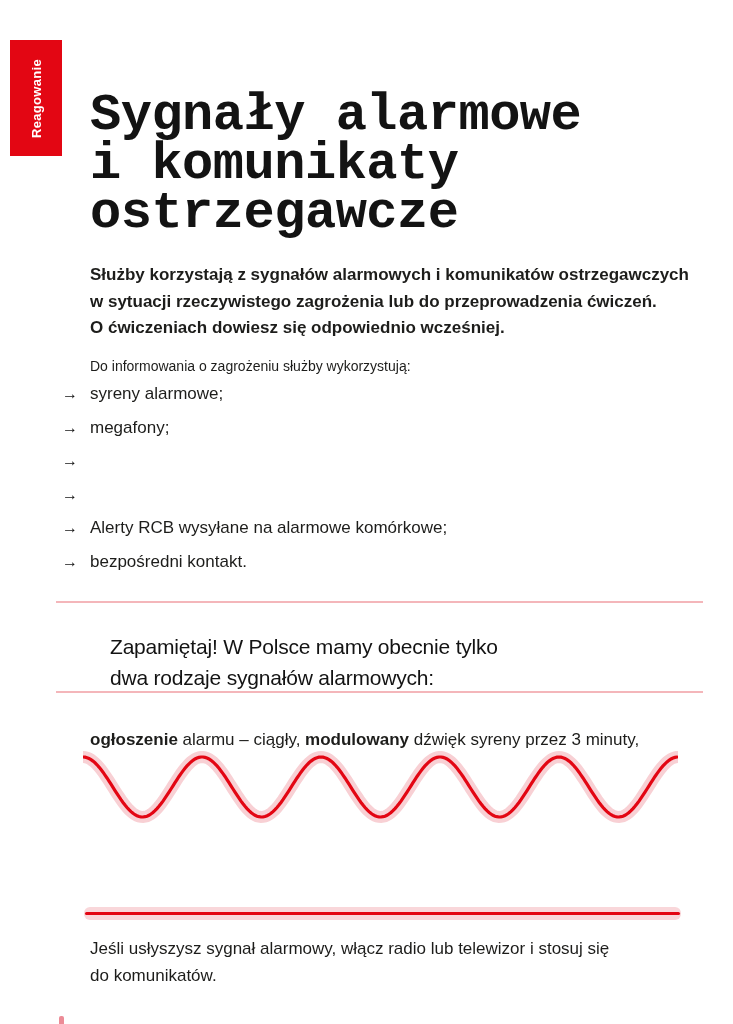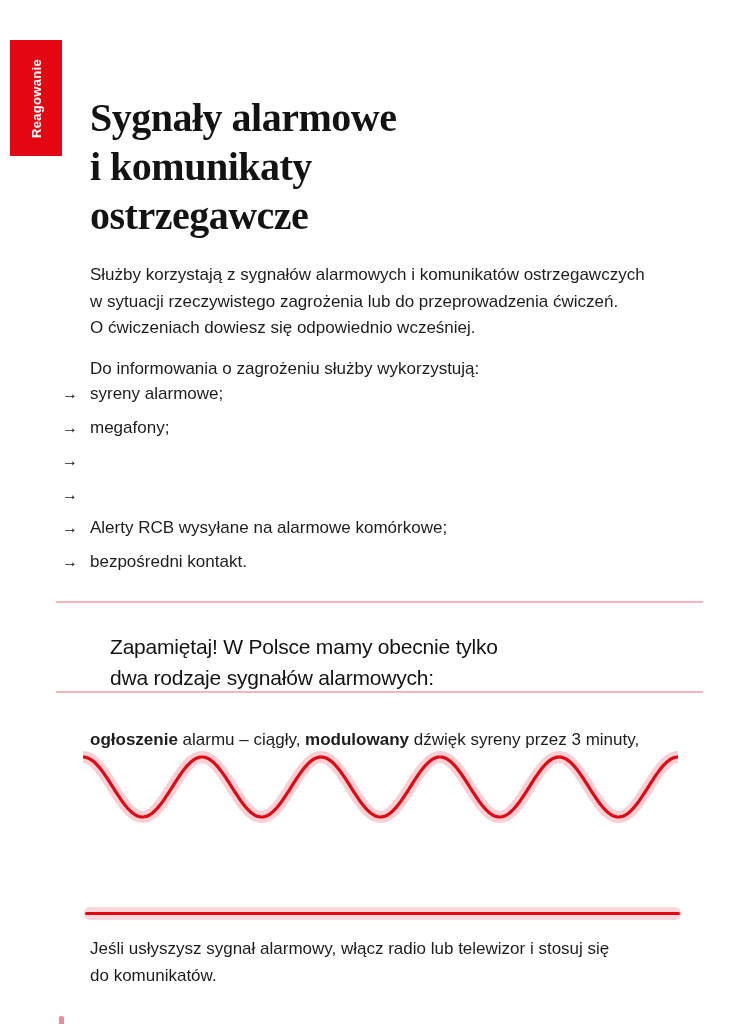--- a/index.html
+++ b/index.html
@@ -18,33 +18,33 @@
     background:#e30613;
     display:flex;align-items:center;justify-content:center;
   }
   .side-tab .tab-label{
     transform:rotate(-90deg);
     white-space:nowrap;
     color:#ffffff;font-size:13px;font-weight:700;letter-spacing:.3px;
   }
   
   .page-title{
-    position:absolute;left:90px;top:66px;width:600px;
-    font-family:Liberation Serif, serif;
+    position:absolute;left:90px;top:56px;width:600px;
+    font-family:Liberation Mono, monospace;
     font-weight:700;color:#131313;
-    font-size:40px;line-height:49px;
+    font-size:52px;line-height:49px;
     white-space:pre-line;letter-spacing:-.5px;
   }
   .intro-paragraph{
     position:absolute;left:90px;top:245px;width:620px;
-    font-size:17px;line-height:26.5px;white-space:pre-line;
+    font-size:17px;line-height:26.5px;white-space:pre-line;font-weight:bold;
   }
   .intro-lead{
     position:absolute;left:90px;top:339px;width:620px;
-    font-size:17px;line-height:26px;
+    font-size:14px;line-height:26px;
   }
   
   .channel-list{
     position:absolute;left:62px;top:384px;width:620px;
     list-style:none;margin:0;padding:0;
   }
   .channel-list li{
     display:flex;align-items:flex-start;
     font-size:17px;line-height:20px;
     margin-bottom:13.5px;

